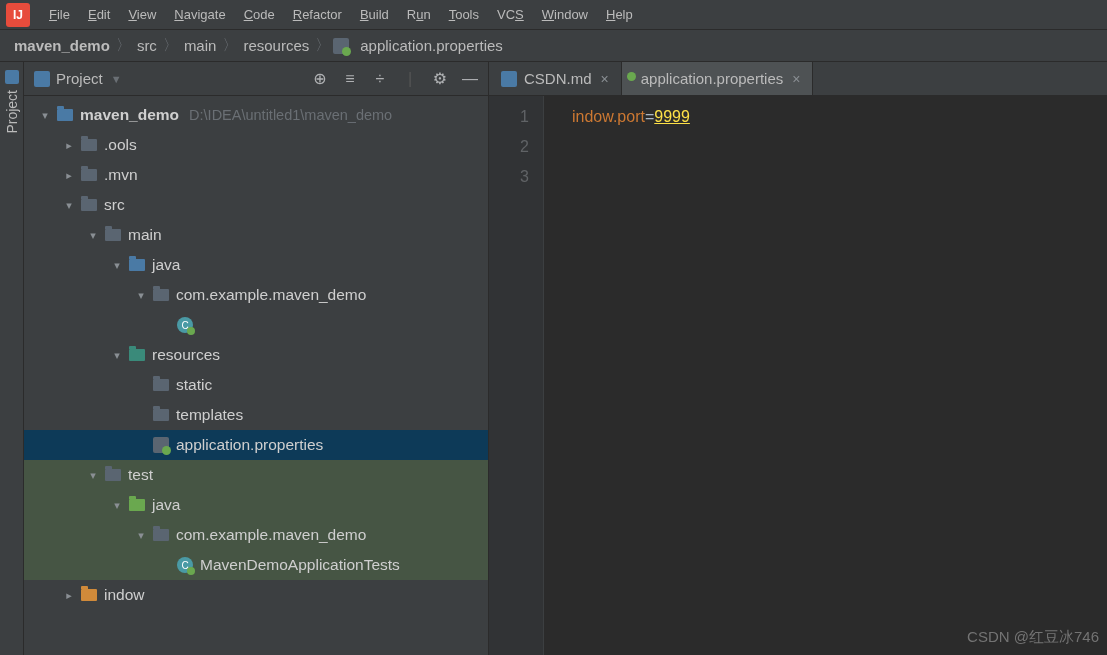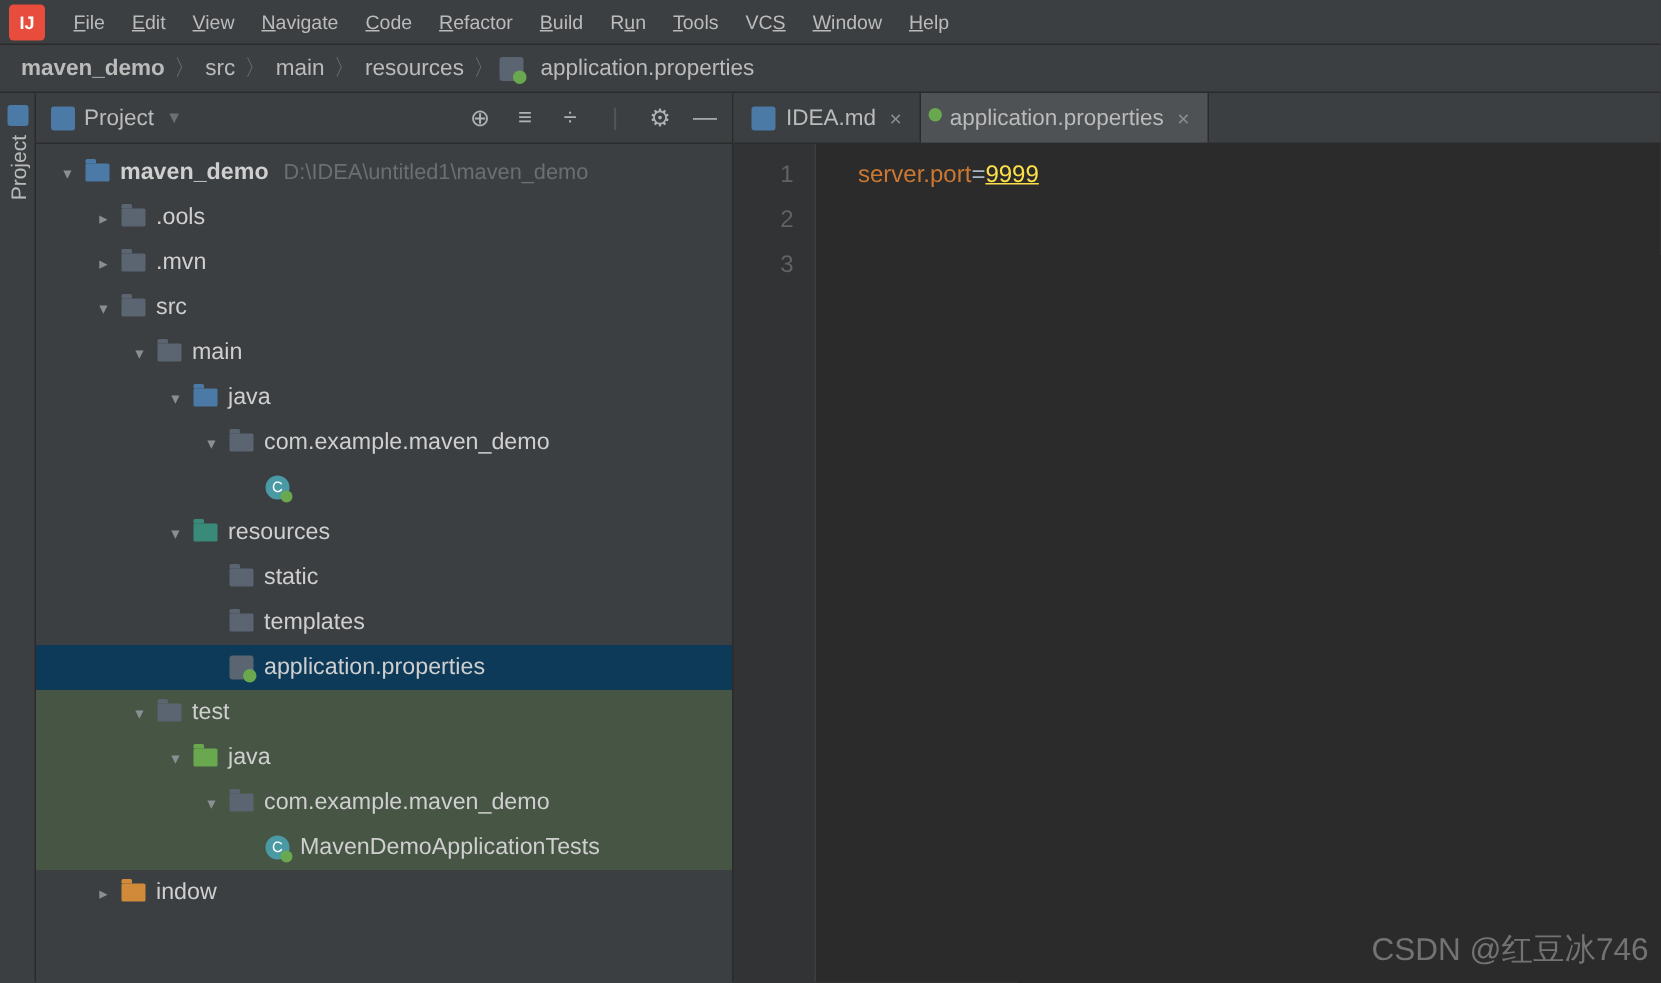--- a/index.html
+++ b/index.html
@@ -54,21 +54,21 @@
 .tab-icon.cls::after { content: ""; position: absolute; bottom: -2px; right: -2px; width: 7px; height: 7px; background: #6aa84f; border-radius: 50%; }
 .tab-close { color: #8a8f94; font-size: 14px; margin-left: 2px; }
 .editor { flex: 1; display: flex; background: #2b2b2b; font-family: "Consolas", monospace; font-size: 16px; }
 .gutter { width: 55px; background: #313335; border-right: 1px solid #3c3f41; padding-top: 6px; text-align: right; }
 .gutter-line { color: #606366; padding: 6px 14px 6px 0; }
 .code { flex: 1; padding-top: 6px; padding-left: 28px; }
 .code-line { padding: 6px 0; }
 .tok-key { color: #cc7832; }
 .tok-op { color: #a9b7c6; }
 .tok-num { color: #fde047; text-decoration: underline; }
-.watermark { position: fixed; bottom: 8px; right: 8px; color: #9a9a9a; font-size: 21px; opacity: 0.65; pointer-events: none; }
+.watermark { position: fixed; bottom: 8px; right: 8px; color: #9a9a9a; font-size: 15px; opacity: 0.65; pointer-events: none; }
 </style>
 </head>
 <body>
 
 <div class="menubar">
   <div class="app-logo">IJ</div>
   <div id="menus" style="display: flex;">
       <span class="menu-item"><u>F</u>ile</span>
       <span class="menu-item"><u>E</u>dit</span>
       <span class="menu-item"><u>V</u>iew</span>
@@ -239,37 +239,37 @@
           </span>
           <span class="tree-label">indow</span>
         </div>
       </div>
   </div>
 
   <div class="editor-area">
     <div class="tabs" id="tabs">
         <div class="tab">
           <span class="tab-icon md"></span>
-          <span>IDEA.md</span>
+          <span>CSDN.md</span>
           <span class="tab-close">×</span>
         </div>
         <div class="tab active">
           <span class=""><span class="prop-icon"></span></span>
           <span>application.properties</span>
           <span class="tab-close">×</span>
         </div>
       </div>
     <div class="editor">
       <div class="gutter" id="gutter">
           <div class="gutter-line">1</div>
           <div class="gutter-line">2</div>
           <div class="gutter-line">3</div>
         </div>
       <div class="code">
         <div class="code-line">
-          <span class="tok-key">server.port</span><span class="tok-op">=</span><span class="tok-num">9999</span>
+          <span class="tok-key">indow.port</span><span class="tok-op">=</span><span class="tok-num">9999</span>
         </div>
       </div>
     </div>
   </div>
 </div>
 
 <div class="watermark">CSDN @红豆冰746</div>
 
 </body></html>

